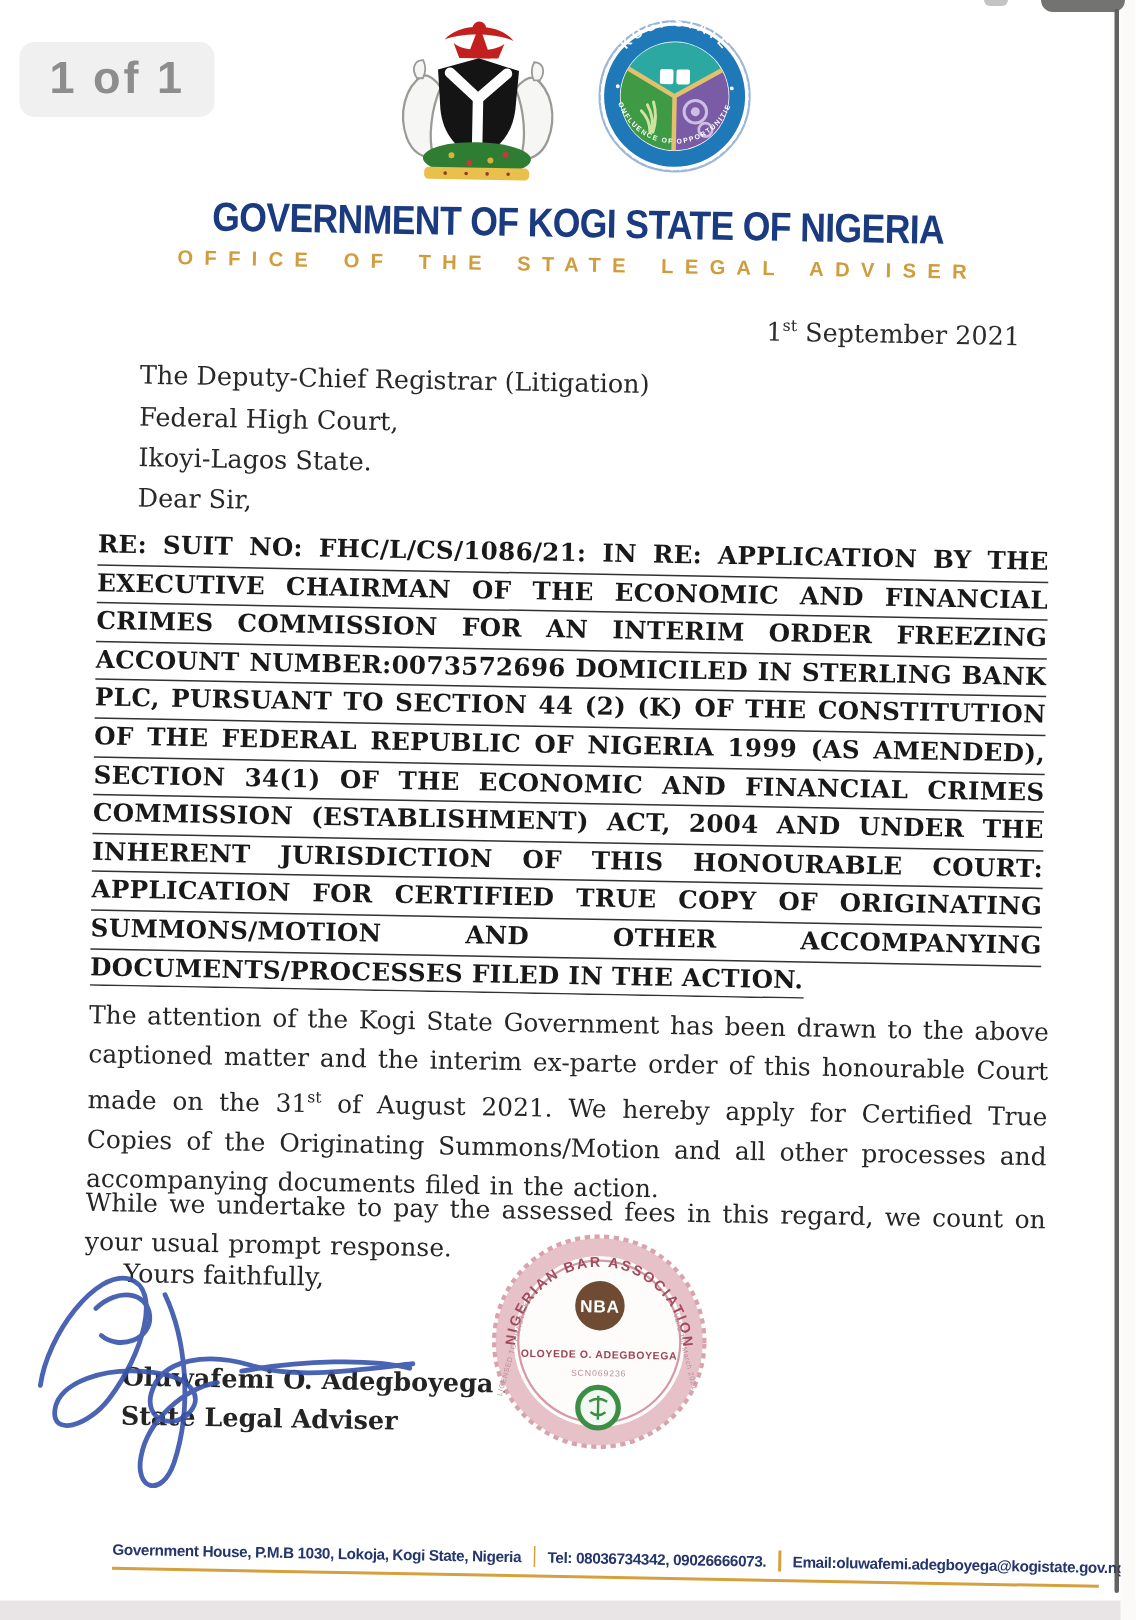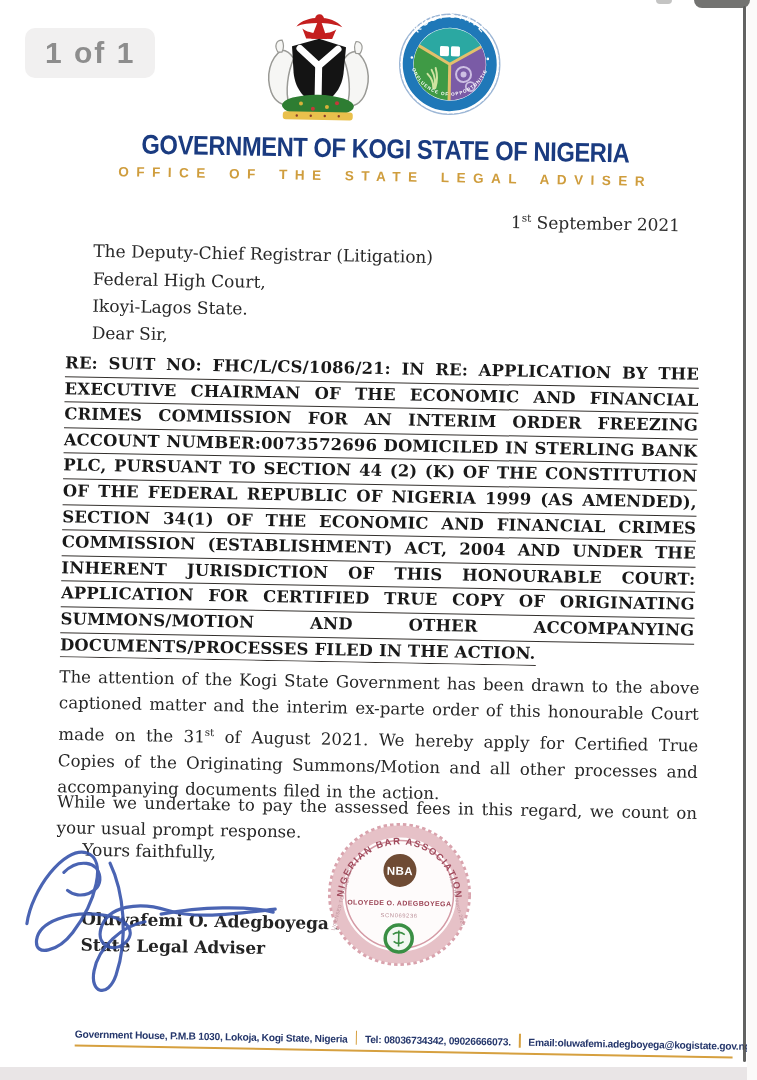--- a/index.html
+++ b/index.html
@@ -2,21 +2,21 @@
 <html><head>
 <meta charset="utf-8">
 <style>
   html,body{margin:0;padding:0}
   body{
     width:757px;height:1080px;position:relative;overflow:hidden;
     background:#ffffff;font-family:"DejaVu Serif", serif;color:#262626;
   }
   
   .page-badge{
-    position:absolute;left:25px;top:28px;z-index:40;
+    position:absolute;left:13px;top:28px;z-index:40;
     background:#f1f0f0;color:#8d8d8d;border-radius:10px;
     padding:8px 20px;font:600 30px "Liberation Sans", sans-serif;letter-spacing:2px;
   }
   
   .edge-line{position:absolute;left:743px;top:6px;width:3px;height:1056px;background:#474745;opacity:.85;z-index:30;border-radius:2px}
   .edge-col{position:absolute;left:747px;top:0;width:10px;height:100%;background:#fbfaf9;z-index:29}
   .smudge{position:absolute;left:694px;top:0;width:56px;height:8px;background:#5a5a58;opacity:.85;border-radius:0 0 8px 8px;z-index:31}
   .smudge2{position:absolute;left:656px;top:0;width:16px;height:4px;background:#8a8a88;opacity:.5;border-radius:0 0 4px 4px;z-index:31}
   .bottom-band{position:absolute;left:0;bottom:0;width:100%;height:13px;background:#e9e5e6;z-index:28}
   

